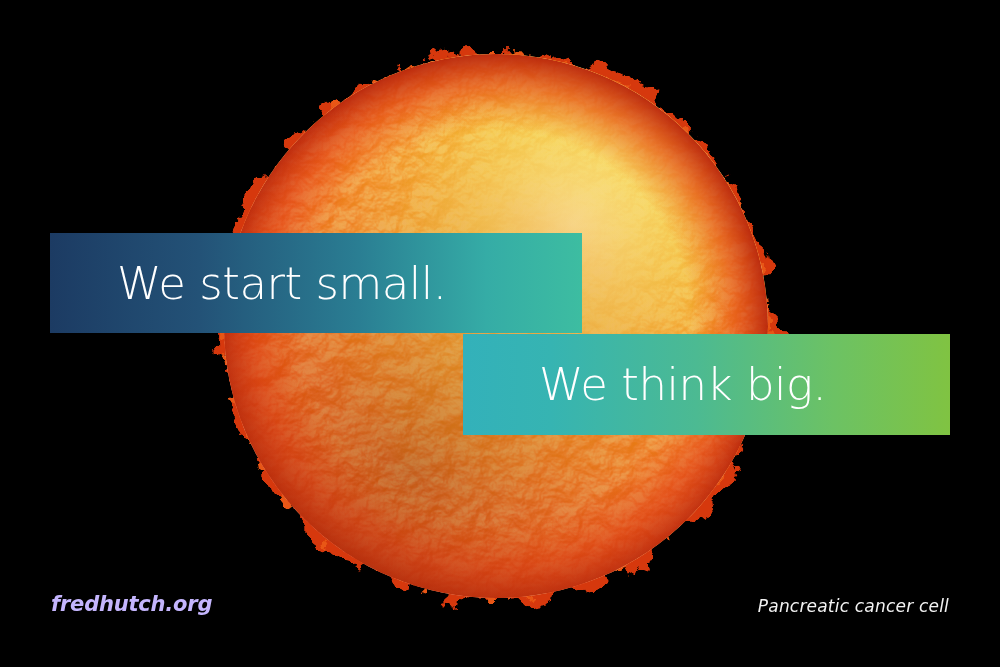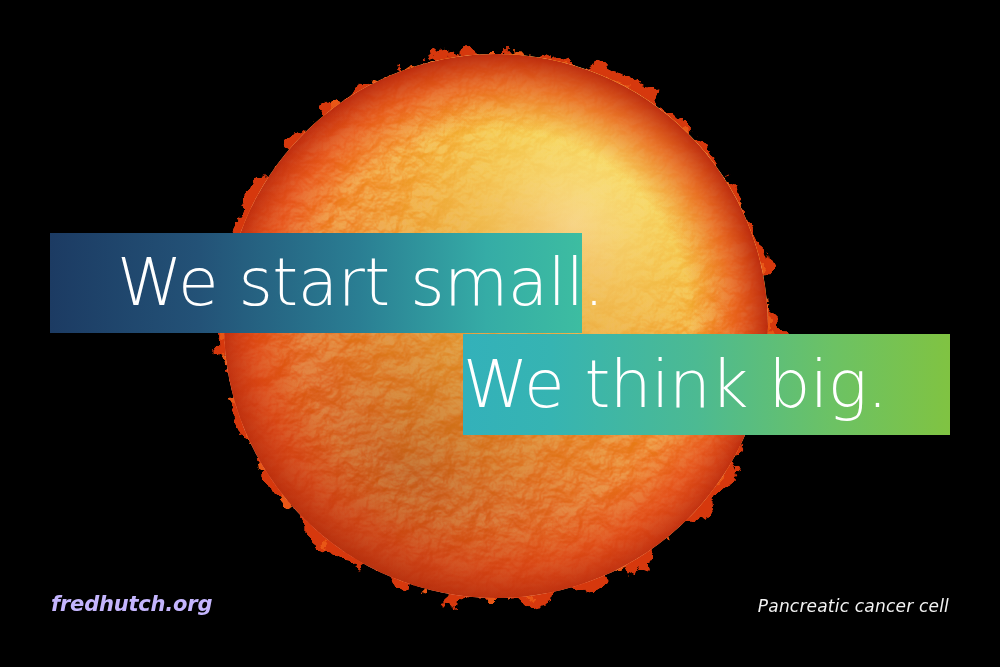--- a/index.html
+++ b/index.html
@@ -44,25 +44,26 @@
     height: 100px;
     background: linear-gradient(90deg, #1c3b63 0%, #235277 28%, #2a7e93 58%, #35aca6 82%, #3dbda1 100%);
     padding-left: 67px;
   }
   #banner-think {
     left: 463px;
     top: 334px;
     width: 487px;
     height: 101px;
     background: linear-gradient(90deg, #33b1ba 0%, #36b4b2 18%, #4cba92 48%, #6cc264 76%, #80c342 100%);
+    padding-left: 76px;
   }
   .banner-text {
     color: #ffffff;
     font-family: "DejaVu Sans", sans-serif;
-    font-size: 66px;
+    font-size: 45px;
     font-weight: 300;
     letter-spacing: -0.5px;
     line-height: 1;
     white-space: nowrap;
     -webkit-font-smoothing: antialiased;
   }
 
   
   #site-url {
     position: absolute;

